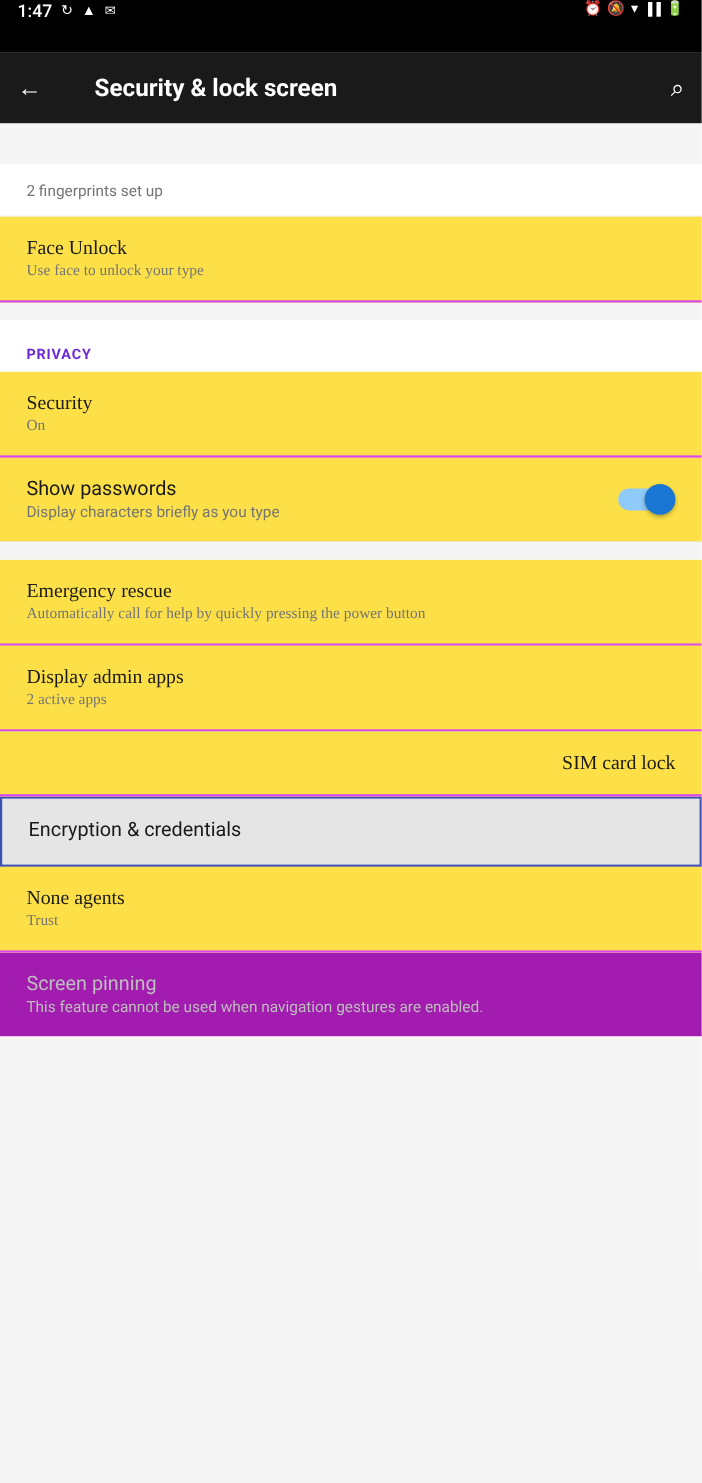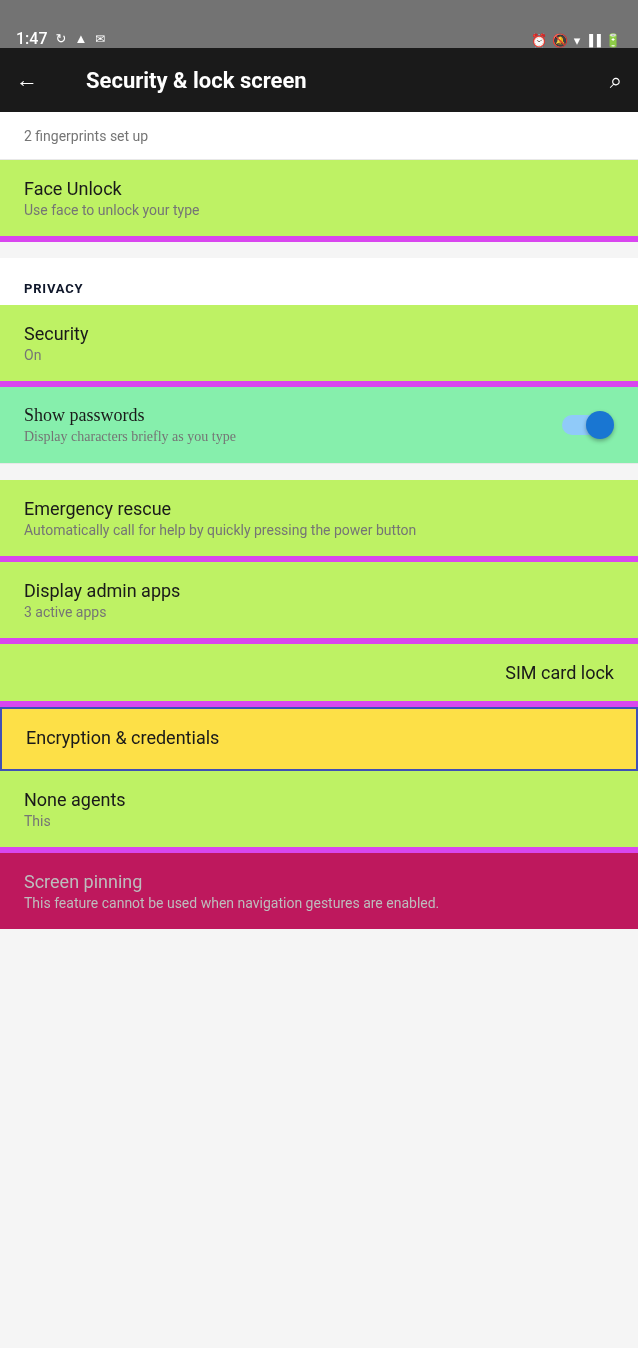--- a/index.html
+++ b/index.html
@@ -6,25 +6,25 @@
     body {
       width: 638px;
       min-height: 1348px;
       font-family: 'Roboto', Arial, sans-serif;
       background: #f5f5f5;
       overflow-x: hidden;
     }
 
     
     .status-bar {
-      background: #737373;
+      background: #000000;
       color: #fff;
       height: 48px;
       display: flex;
-      align-items: flex-end;
+      align-items: flex-start;
       justify-content: space-between;
       padding: 0 16px;
       font-size: 15px;
       font-weight: 500;
     }
     .status-left {
       display: flex;
       align-items: center;
       gap: 8px;
     }
@@ -69,25 +69,26 @@
       color: #fff;
     }
 
     
     .content {
       background: #fff;
     }
 
     
     .settings-item {
-      background: #bef264;
-      padding: 18px 24px;
-      border-bottom: 6px solid #d946ef;
+      background: #fde047;
+      padding: 18px 24px;
+      border-bottom: 2px solid #d946ef;
       cursor: pointer;
       position: relative;
+      font-family: Liberation Serif, serif;
     }
     .settings-item-title {
       font-size: 18px;
       color: #1a1a1a;
       font-weight: 400;
       margin-bottom: 3px;
     }
     .settings-item-subtitle {
       font-size: 14px;
       color: #757575;
@@ -97,47 +98,47 @@
       color: #1a1a1a;
       font-weight: 400;
       text-align: right;
     }
 
     
     .fingerprint-partial {
       background: #fff;
       padding: 14px 24px 14px;
       border-bottom: 1px solid #e8e8e8;
+      margin-top: 37px;
     }
     .fingerprint-partial-text {
       font-size: 14px;
       color: #757575;
     }
 
     
     .section-header {
       background: #fff;
       padding: 20px 24px 8px;
     }
     .section-header-text {
       font-size: 13px;
       font-weight: 700;
-      color: #0f172a;
+      color: #6d28d9;
       letter-spacing: 0.8px;
     }
 
     
     .settings-item-with-toggle {
       display: flex;
       align-items: center;
       justify-content: space-between;
-      background: #86efac;
+      background: #fde047;
       padding: 18px 24px;
       border-bottom: 1px solid #e8e8e8;
-      font-family: Liberation Serif, serif;
     }
     .toggle-text { flex: 1; }
     .toggle-container {
       position: relative;
       width: 52px;
       height: 28px;
       flex-shrink: 0;
     }
     .toggle-track {
       position: absolute;
@@ -154,30 +155,30 @@
       right: 0;
       width: 28px;
       height: 28px;
       background: #1976d2;
       border-radius: 50%;
       box-shadow: 0 2px 4px rgba(0,0,0,0.3);
     }
 
     
     .settings-item-highlighted {
-      background: #fde047;
+      background: #e5e5e5;
       padding: 18px 24px;
       border: 2.5px solid #3f51b5;
       cursor: pointer;
       margin: 0;
     }
 
     
     .settings-item-disabled {
-      background: #be185d;
+      background: #a21caf;
       padding: 18px 24px;
     }
     .settings-item-disabled .settings-item-title {
       color: #bdbdbd;
     }
     .settings-item-disabled .settings-item-subtitle {
       color: #bdbdbd;
     }
 
     
@@ -246,34 +247,34 @@
 
   <div class="big-divider"></div>
 
   <div class="settings-item">
     <div class="settings-item-title">Emergency rescue</div>
     <div class="settings-item-subtitle">Automatically call for help by quickly pressing the power button</div>
   </div>
 
   <div class="settings-item">
     <div class="settings-item-title">Display admin apps</div>
-    <div class="settings-item-subtitle">3 active apps</div>
+    <div class="settings-item-subtitle">2 active apps</div>
   </div>
 
   <div class="settings-item">
     <div class="settings-item-title-only">SIM card lock</div>
   </div>
 
   <div class="settings-item-highlighted">
     <div class="settings-item-title">Encryption &amp; credentials</div>
   </div>
 
   <div class="settings-item">
     <div class="settings-item-title">None agents</div>
-    <div class="settings-item-subtitle">This</div>
+    <div class="settings-item-subtitle">Trust</div>
   </div>
 
   <div class="settings-item-disabled">
     <div class="settings-item-title">Screen pinning</div>
     <div class="settings-item-subtitle">This feature cannot be used when navigation gestures are enabled.</div>
   </div>
 
 </div>
 
 </body></html>

